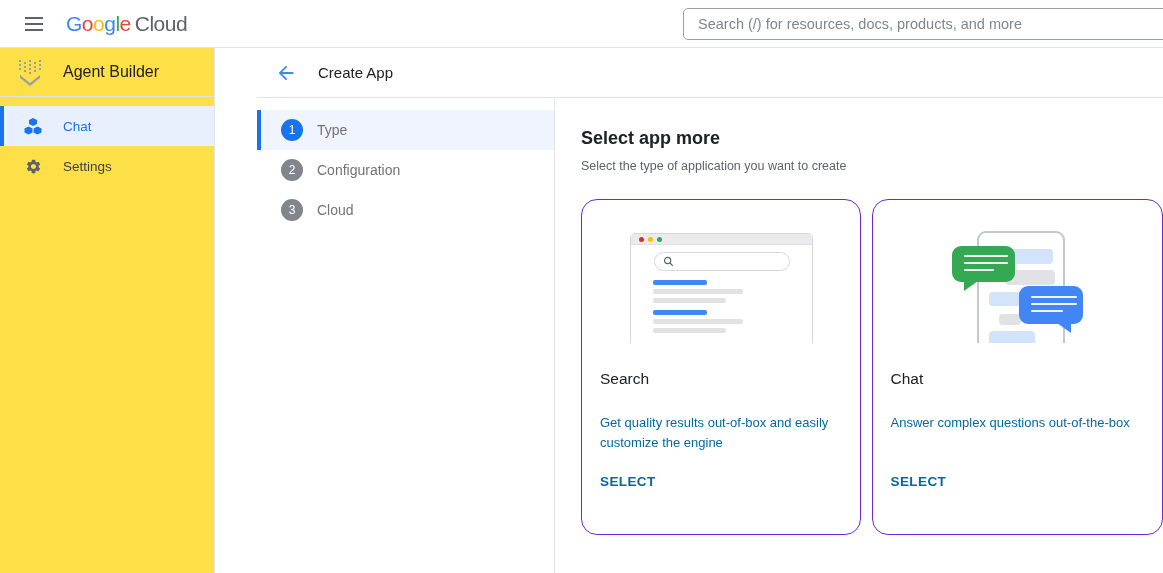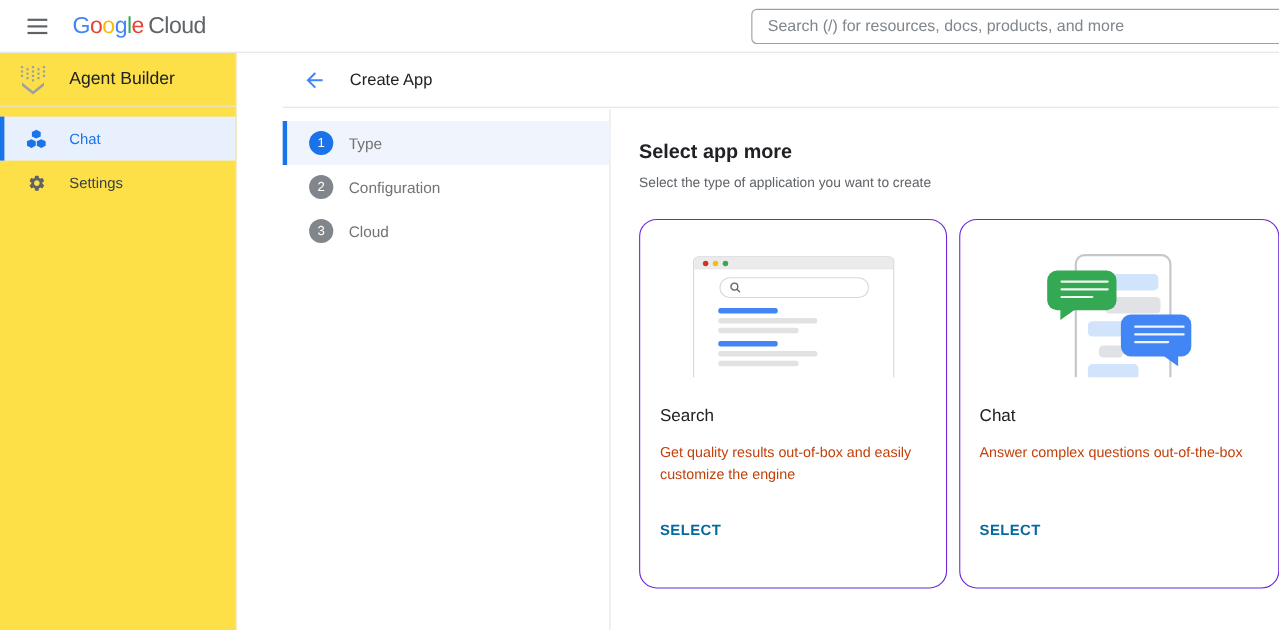--- a/index.html
+++ b/index.html
@@ -63,21 +63,21 @@
   
   .main { position:absolute; top:99px; left:556px; right:0; bottom:0; background:#fff; padding:29px 0 0 25px; }
   .main-heading { font-size:18px; font-weight:700; color:#202124; }
   .main-subheading { margin-top:10px; font-size:12.5px; color:#5f6368; }
   .cards { display:flex; gap:11px; margin-top:26px; }
   .card { width:280px; height:336px; background:#fff; border:1px solid #6d28d9; border-radius:16px;
           position:relative; }
   .card.card-chat { width:292px; }
   .card-illus { height:143px; position:relative; overflow:hidden; border-radius:8px 8px 0 0; }
   .card-title { margin:27px 18px 0; font-size:15.5px; color:#202124; }
-  .card-desc { margin:13px 20px 0 18px; font-size:13px; line-height:20px; color:#c2410c; }
+  .card-desc { margin:25px 20px 0 18px; font-size:13px; line-height:20px; color:#0369a1; }
   .select-btn { position:absolute; left:18px; bottom:45px; background:none; border:none; cursor:pointer;
                 color:#0369a1; font-family:inherit; font-size:13.5px; font-weight:700; letter-spacing:0.4px; }
 
   
   .browser { position:absolute; left:48px; top:33px; width:183px; height:130px; background:#fff;
              border:1px solid #d5d7db; border-radius:5px 5px 0 0; }
   .browser-topbar { height:11px; background:#ebebeb; border-bottom:1px solid #dfe1e5;
                     border-radius:4px 4px 0 0; display:flex; align-items:center; gap:4px; padding-left:8px; }
   .tdot { width:5px; height:5px; border-radius:50%; }
   .search-pill { margin:7px auto 0; width:136px; height:19px; border:1.5px solid #d5d7db; border-radius:10px;

